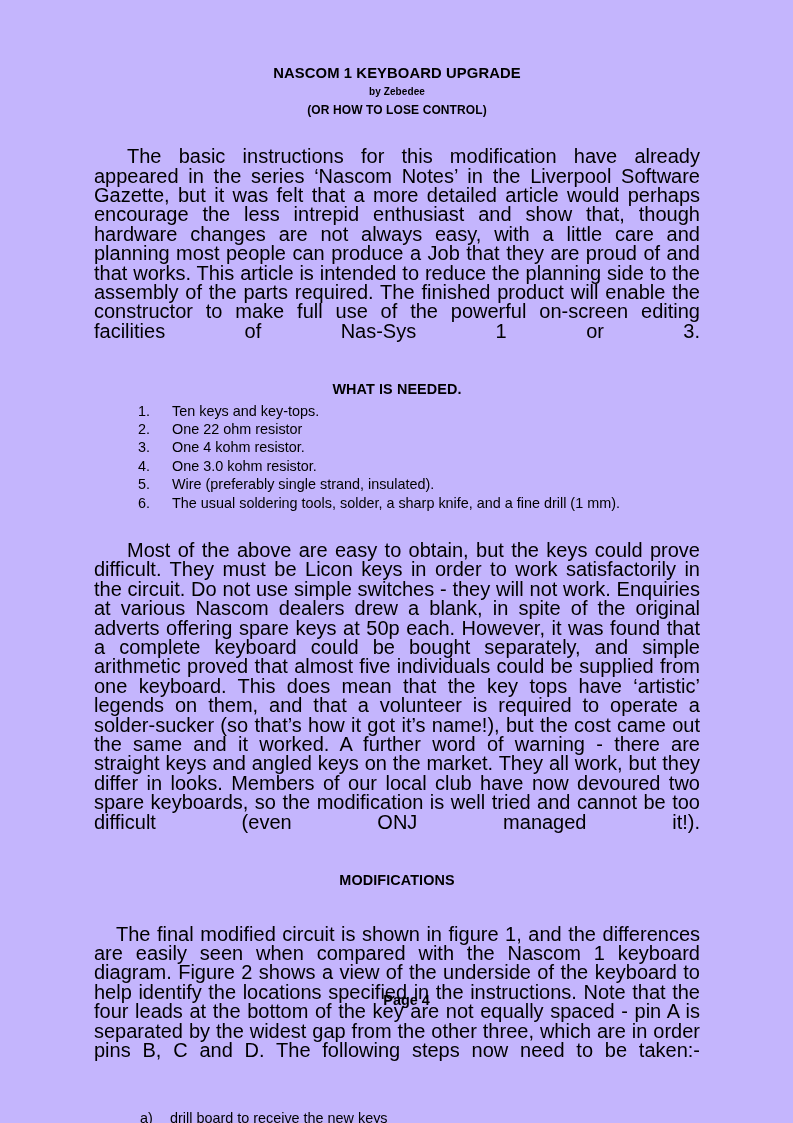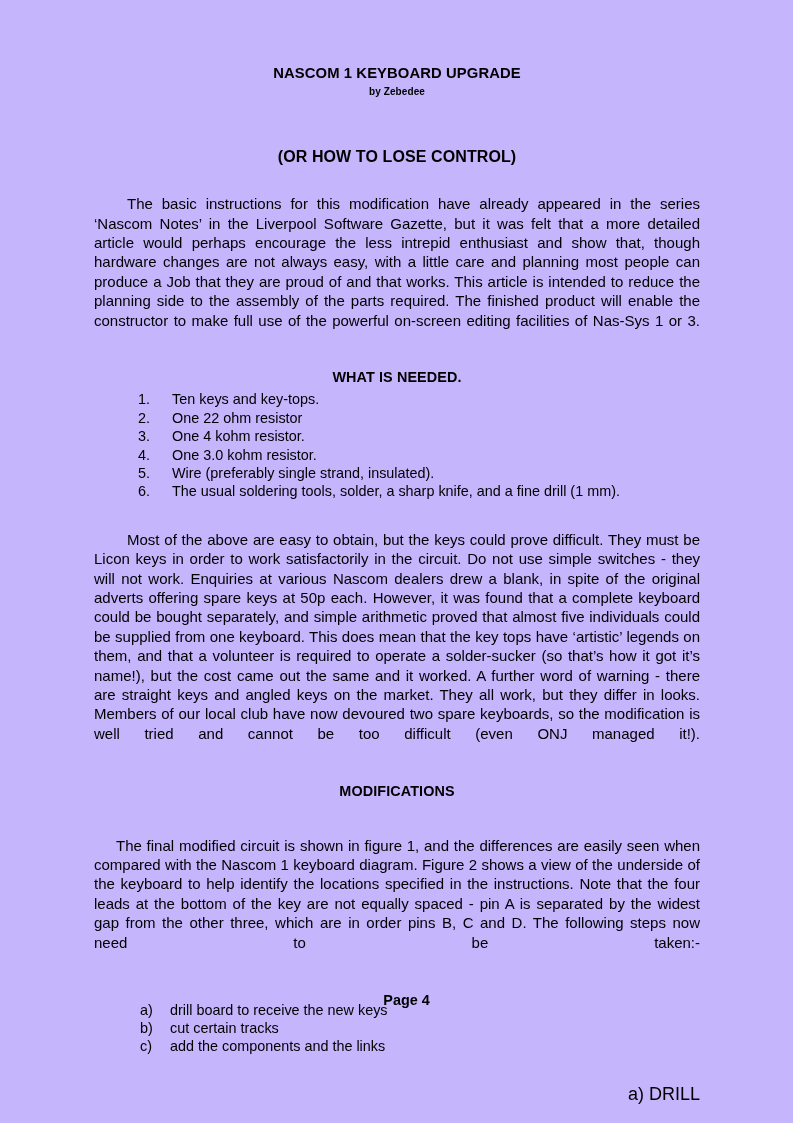--- a/index.html
+++ b/index.html
@@ -26,26 +26,26 @@
   
   .title-block {
     text-align: center;
     font-weight: bold;
     font-size: 14.5px;
     line-height: 18.7px;
     letter-spacing: 0.1px;
   }
   .title-block .t1 { font-size: 14.8px; }
   .title-block .t2 { font-size: 10px; }
-  .title-block .t3 { font-size: 16px; margin-top: 47px; }
+  .title-block .t3 { font-size: 12px; }
 
   
   p.body {
     margin: 0;
-    font-size: 15px;
+    font-size: 20px;
     line-height: 19.4px;
     text-align: justify;
     text-justify: inter-word;
     word-spacing: 0.15px;
   }
   p.body.indent { text-indent: 33px; }
   p.body.indent-sm { text-indent: 22px; margin-top: 35px; }
   
   p.body::after {
     content: "";

